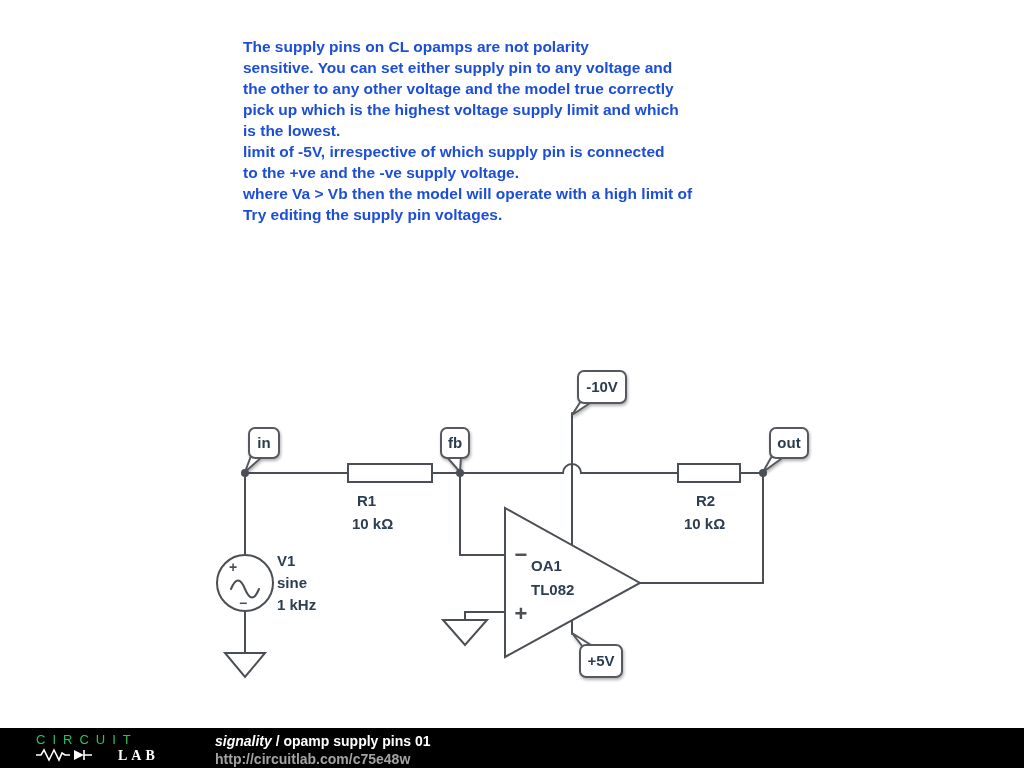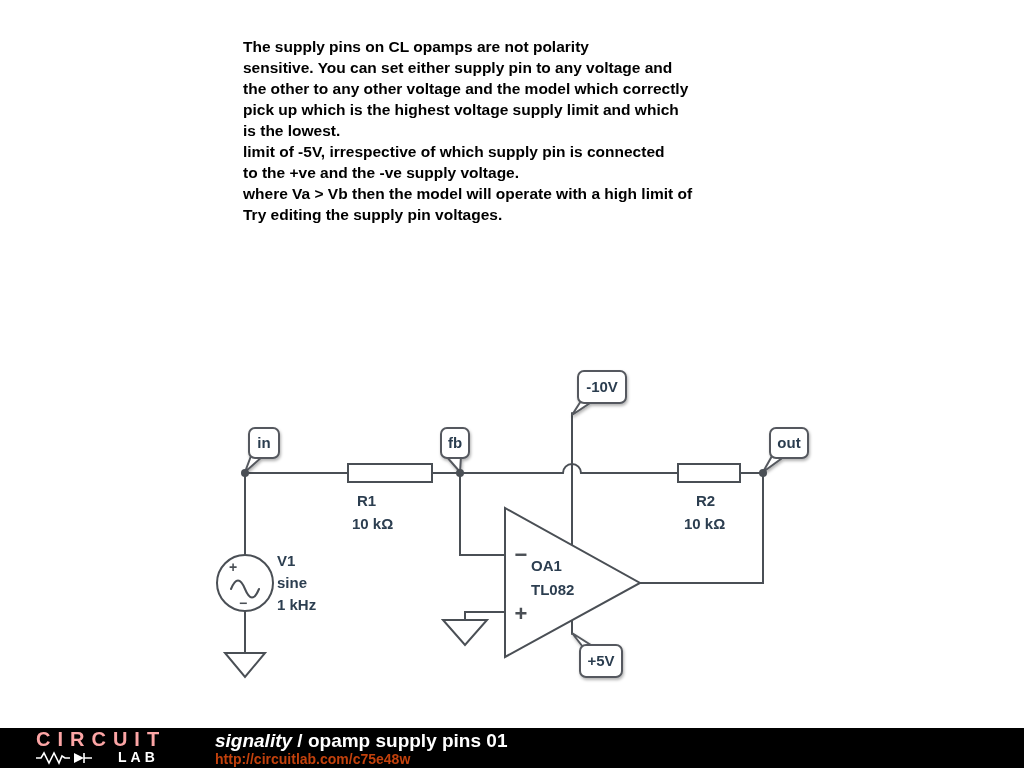--- a/index.html
+++ b/index.html
@@ -2,57 +2,57 @@
 <html><head>
 <meta charset="utf-8">
 <style>
   html,body { margin:0; padding:0; }
   .page {
     position:relative; width:1024px; height:768px; background:#ffffff;
     font-family:"Liberation Sans", sans-serif; overflow:hidden;
   }
   .annotation {
     position:absolute; left:243px; top:36px;
-    font-size:15.5px; line-height:21px; font-weight:bold; color:#000000;
+    font-size:15.5px; line-height:21px; font-weight:bold; color:#1d4ed8;
     white-space:nowrap;
   }
   svg.schematic { position:absolute; left:0; top:0; }
   svg.schematic .wire   { stroke:#4a4f55; stroke-width:2; fill:none; stroke-linecap:round; }
   svg.schematic .body   { stroke:#4a4f55; stroke-width:2; fill:#ffffff; }
   svg.schematic .flagbox{ stroke:#55595e; stroke-width:2; fill:#ffffff; }
   svg.schematic .dot    { fill:#4a4f55; stroke:none; }
   svg.schematic text {
     font-family:"Liberation Sans", sans-serif; font-weight:bold;
     fill:#2c3e50; font-size:15px;
   }
   svg.schematic text.flagtxt { text-anchor:middle; }
   svg.schematic text.pm  { fill:#4a4f55; font-size:22px; text-anchor:middle; }
   svg.schematic text.pms { fill:#4a4f55; font-size:14px; text-anchor:middle; }
   .footer {
     position:absolute; left:0; top:728px; width:1024px; height:40px;
     background:#000000; color:#ffffff;
   }
   .logo { position:absolute; left:36px; top:3px; cursor:pointer; }
-  .logo-top { font-size:20px; font-weight:bold; letter-spacing:7px; line-height:17px; color:#fca5a5; }
-  .logo-bottom { display:flex; align-items:flex-end; gap:5px; height:17px; }
+  .logo-top { font-size:13px; font-weight:normal; letter-spacing:7px; line-height:17px; color:#22c55e; }
+  .logo-bottom { display:flex; align-items:flex-start; gap:5px; height:17px;font-family:Liberation Serif, serif; }
   .logo-bottom .lab { font-size:14px; font-weight:bold; letter-spacing:4px; color:#fff; }
   .meta { position:absolute; left:215px; top:4px; }
-  .meta-title { font-size:19px; font-weight:bold; line-height:18px; color:#ffffff; }
+  .meta-title { font-size:14px; font-weight:bold; line-height:18px; color:#ffffff; }
   .meta-title .author { font-style:italic; }
-  .meta-url { font-size:14px; font-weight:bold; line-height:18px; color:#c2410c; }
+  .meta-url { font-size:14px; font-weight:bold; line-height:18px; color:#a3a3a3; }
 </style>
 </head>
 <body>
 
 <div class="page">
 
   <div class="annotation">
     <div>The supply pins on CL opamps are not polarity</div>
     <div>sensitive. You can set either supply pin to any voltage and</div>
-    <div>the other to any other voltage and the model which correctly</div>
+    <div>the other to any other voltage and the model true correctly</div>
     <div>pick up which is the highest voltage supply limit and which</div>
     <div>is the lowest.</div>
     <div>limit of -5V, irrespective of which supply pin is connected</div>
     <div>to the +ve and the -ve supply voltage.</div>
     <div>where Va &gt; Vb then the model will operate with a high limit of</div>
     <div>Try editing the supply pin voltages.</div>
   </div>
 
   <svg class="schematic" width="1024" height="768" viewBox="0 0 1024 768">
     <defs>

